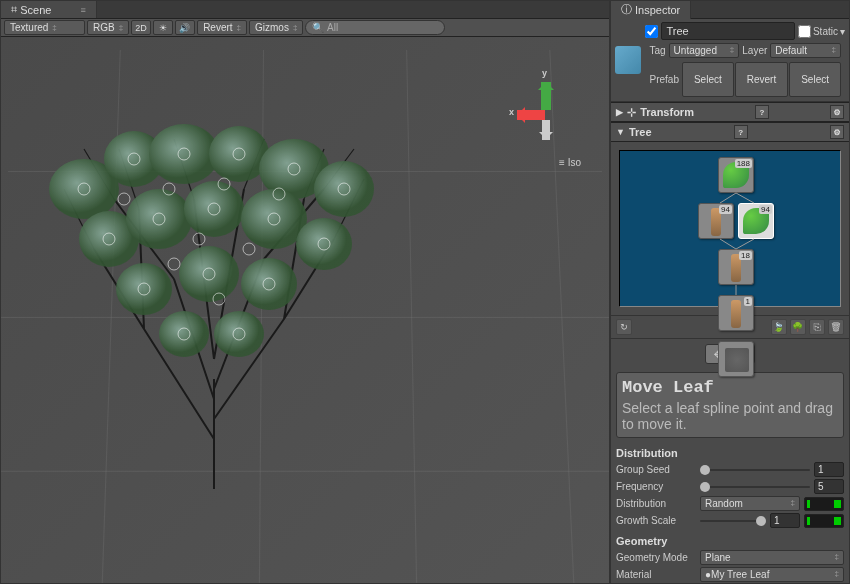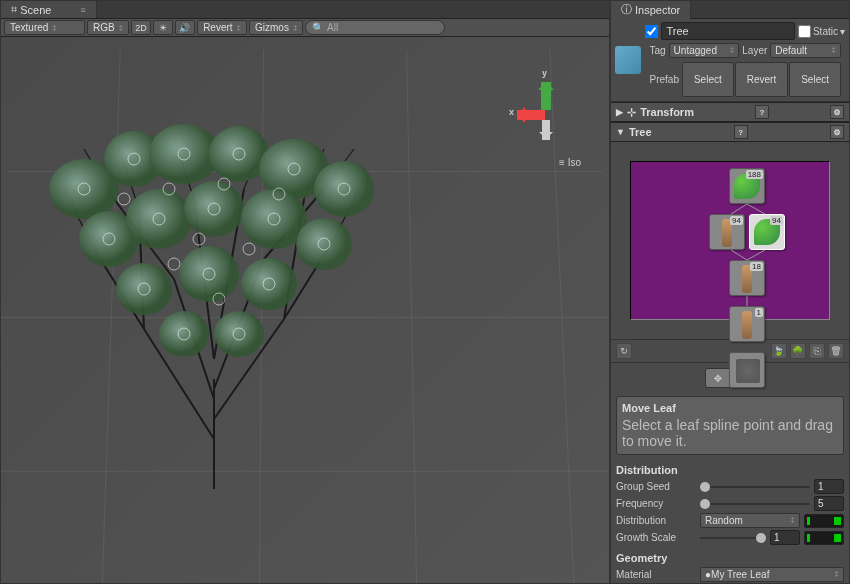--- a/index.html
+++ b/index.html
@@ -36,36 +36,36 @@
 .static-row { font-size: 10px; color: #ccc; display: flex; align-items: center; gap: 2px; }
 .row { display: flex; align-items: center; gap: 3px; padding: 1px 4px; font-size: 10px; justify-content: space-between; }
 .row label { color: #ccc; font-size: 10px; }
 .dd-sm { background: #5a5a5a; border: 1px solid #333; border-radius: 2px; padding: 1px 4px; font-size: 10px; flex:1; color:#ddd; display:flex; }
 .dd-sm::after { content:'‡'; font-size:8px; margin-left:auto; color:#999; }
 .prefab-btns { display:flex; gap:1px; flex:1; }
 .prefab-btn { flex:1; background:#5a5a5a; border:1px solid #333; border-radius:2px; font-size:10px; text-align:center; padding:11px; color:#ddd; }
 .comp-header { background: #505050; padding: 2px 5px; border-top: 1px solid #222; border-bottom:1px solid #222; display:flex; align-items:center; gap:4px; font-size:11px; font-weight:bold; color:#ddd; }
 .comp-header .arrow { font-size:9px; }
 .comp-header .mini-btn { margin-left:auto; width:14px; height:14px; background:#606060; border:1px solid #333; font-size:8px; display:flex; align-items:center; justify-content:center; }
-.hierarchy { height: 238px; background: #701a75; border:1px inset #333; margin: 19px; position: relative; padding-left: 13px; }
+.hierarchy { height: 238px; background: #0c4a6e; border:1px inset #333; margin: 8px; position: relative; padding-left: 13px; }
 .node { position: absolute; width: 36px; height: 36px; background: #888; border:1px solid #555; border-radius:3px; box-shadow:1px 1px 2px rgba(0,0,0,.4); }
 .node.selected { background:#ddd; border:1px solid #fff; }
 .node .badge { position:absolute; top:1px; right:1px; font-size:8px; color:#222; background:#ccc; padding:0 2px; border-radius:2px; }
 .node .leaf-icn { position:absolute; left:4px; top:4px; width:26px; height:26px; background:radial-gradient(circle at 30% 30%, #6c4, #384); border-radius:50% 10% 50% 10%; }
 .node .bark-icn { position:absolute; left:12px; top:4px; width:10px; height:28px; background:linear-gradient(#c96,#864); border-radius:3px; }
 .node .root-icn { position:absolute; left:6px; top:6px; width:24px; height:24px; background:radial-gradient(circle,#666,#555); border-radius:2px; }
 .hierarchy .stats { position:absolute; bottom:0; right:0; font-size:9px; color:#aaa; padding:3px; background:rgba(0,0,0,.2); line-height:1.2; }
 .row-icons { display:flex; padding:3px 5px; gap:3px; border-top:1px solid #333; }
 .icon-box { width:16px; height:16px; border:1px solid #444; background:#5a5a5a; font-size:9px; display:flex; align-items:center; justify-content:center; color:#ccc; border-radius:2px; }
 .tool-toggle { display:flex; justify-content:center; padding:5px; border-top:1px solid #333; }
 .toggle-pair { display:flex; border:1px solid #333; border-radius:3px; overflow:hidden; }
 .toggle-pair div { width:24px; height:18px; background:#5a5a5a; display:flex; align-items:center; justify-content:center; font-size:10px; }
 .toggle-pair div.active { background:#797979; }
 .help-box { margin:3px 5px; padding:5px; background:#606060; border:1px solid #333; border-radius:3px; }
-.help-box .title { font-size:11px; font-weight:bold; color:#ddd; margin-bottom:3px; }
+.help-box .title { font-size:17px; font-weight:bold; color:#ddd; margin-bottom:3px;font-family:Liberation Mono, monospace; }
 .help-box .desc { font-size:14px; color:#bbb; }
 .section-title { padding:6px 5px 2px; font-weight:bold; font-size:11px; color:#ddd; }
 .prop-row { display:flex; align-items:center; padding:1px 5px; gap:4px; }
 .prop-row label { width:80px; font-size:10px; color:#ccc; }
 .slider { flex:1; height:10px; position:relative; }
 .slider .track { height:2px; background:#333; border-radius:1px; margin-top:4px; }
 .slider .thumb { position:absolute; width:10px; height:10px; background:#bbb; border-radius:50%; top:0; }
 .num-field { width:30px; background:#333; border:1px solid #222; color:#ddd; font-size:10px; padding:1px 3px; border-radius:2px; }
 .curve-box { width:40px; height:14px; background:#1a1a1a; border:1px solid #222; border-radius:2px; position:relative; }
 .curve-box .curve { position:absolute; inset:2px; background:linear-gradient(90deg, #0c0 10%, transparent 10%),linear-gradient(90deg, transparent 80%, #0c0 80%); }
@@ -278,17 +278,21 @@
           <div class="track"></div>
           <div class="thumb" style="left:85%"></div>
         </div>
       <div class="num-field">1</div>
       <div class="curve-box">
           <div class="curve"></div>
         </div>
     </div>
     <div class="section-title">Geometry</div>
     <div class="prop-row">
+      <label>Geometry Mode</label>
+      <div class="dd-sm">Plane</div>
+    </div>
+    <div class="prop-row">
       <label>Material</label>
       <div class="dd-sm">● <span>My Tree Leaf</span></div>
     </div>
   </div>
 </div>
 
 </body></html>

